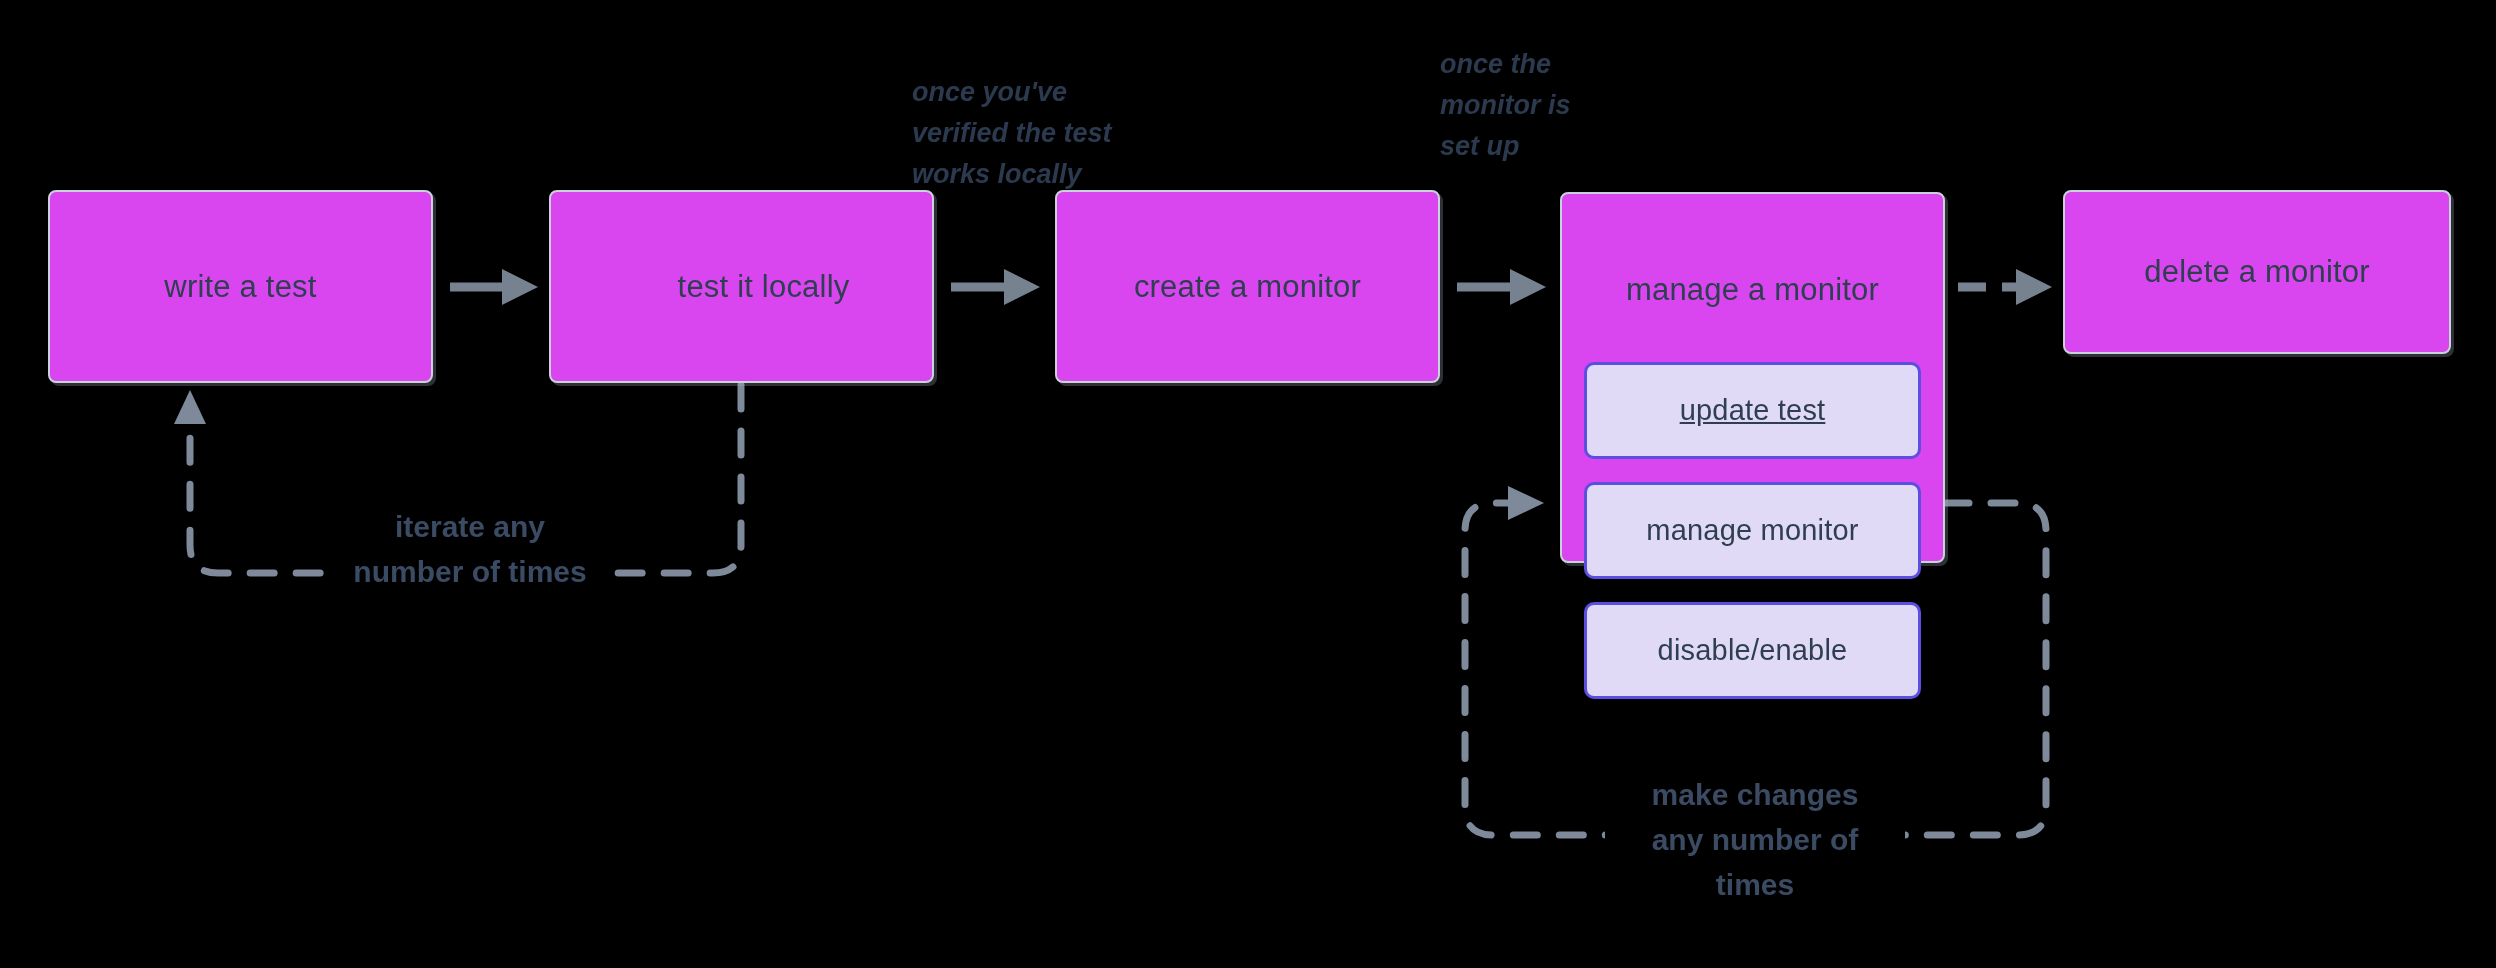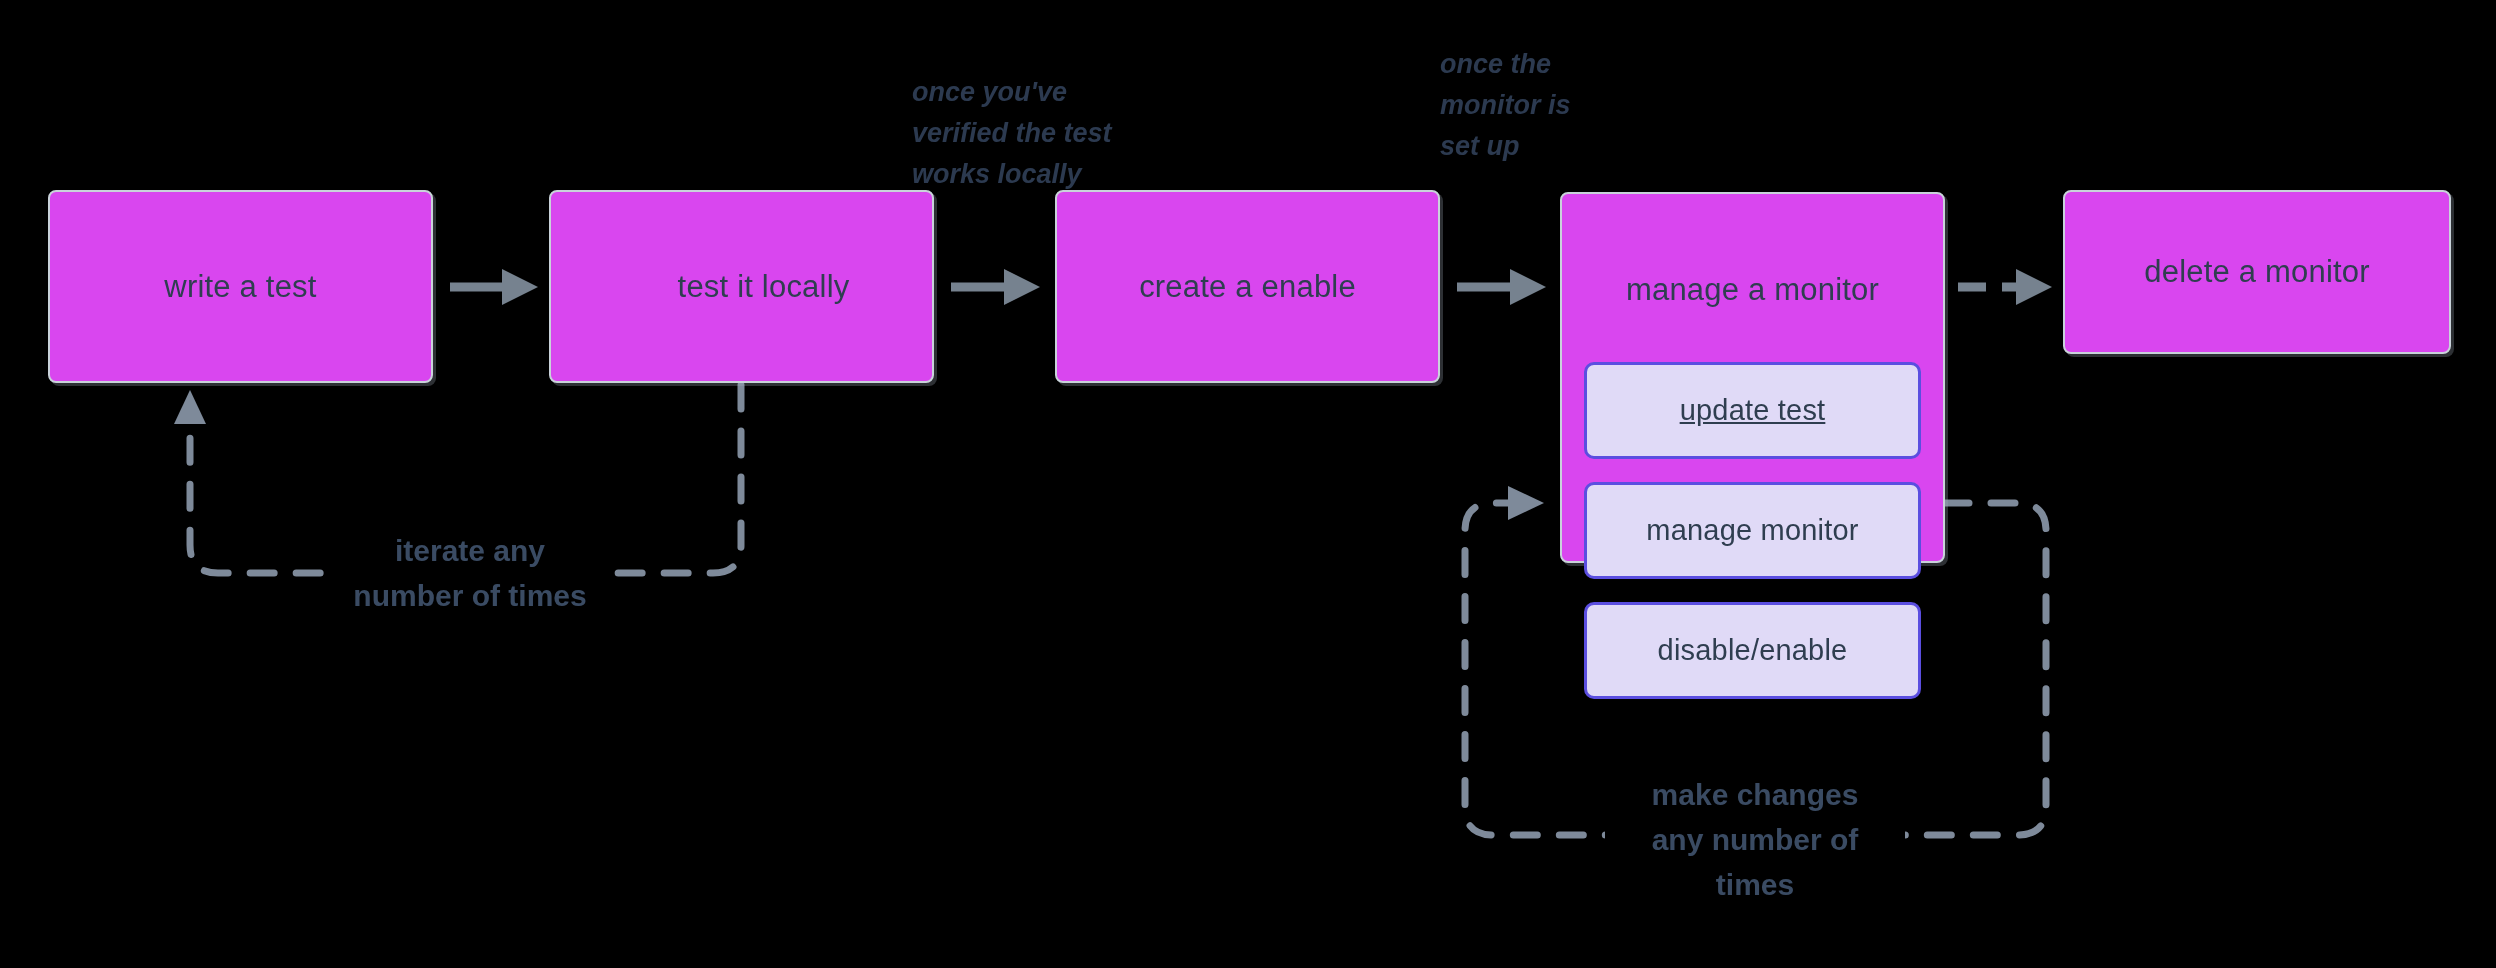--- a/index.html
+++ b/index.html
@@ -38,21 +38,21 @@
   #action-disable-enable { top:408px; }
 
   .ann { position:absolute; color:#2c3a50; }
   .ann-italic { font-style:italic; font-weight:600; font-size:27px; line-height:41px; }
   #ann-verified { left:912px;  top:44px;margin-top:28px; }
   #ann-setup    { left:1440px; top:44px; }
   .ann-bold {
     font-weight:700; font-size:30px; line-height:45px; text-align:center;
     color:#3a4b63; background:#000000;
   }
-  #ann-iterate      { left:330px;  top:528px; width:280px; }
+  #ann-iterate      { left:330px;  top:504px; width:280px; }
   #ann-make-changes { left:1605px; top:772px; width:300px; }
 </style>
 </head>
 <body>
 
 <div class="canvas">
 
   <svg class="wires" viewBox="0 0 2496 968" xmlns="http://www.w3.org/2000/svg">
 
     <g>
@@ -87,21 +87,21 @@
 
   <div class="node" id="node-write">
     <span>write a test</span>
   </div>
 
   <div class="node" id="node-test">
     <span>test it locally</span>
   </div>
 
   <div class="node" id="node-create">
-    <span>create a enable</span>
+    <span>create a monitor</span>
   </div>
 
   <div class="node" id="node-manage">
     <div class="manage-title">manage a monitor</div>
     <div class="action" id="action-update-test">
       <span>update test</span>
     </div>
     <div class="action" id="action-update-monitor">
       <span>manage monitor</span>
     </div>

